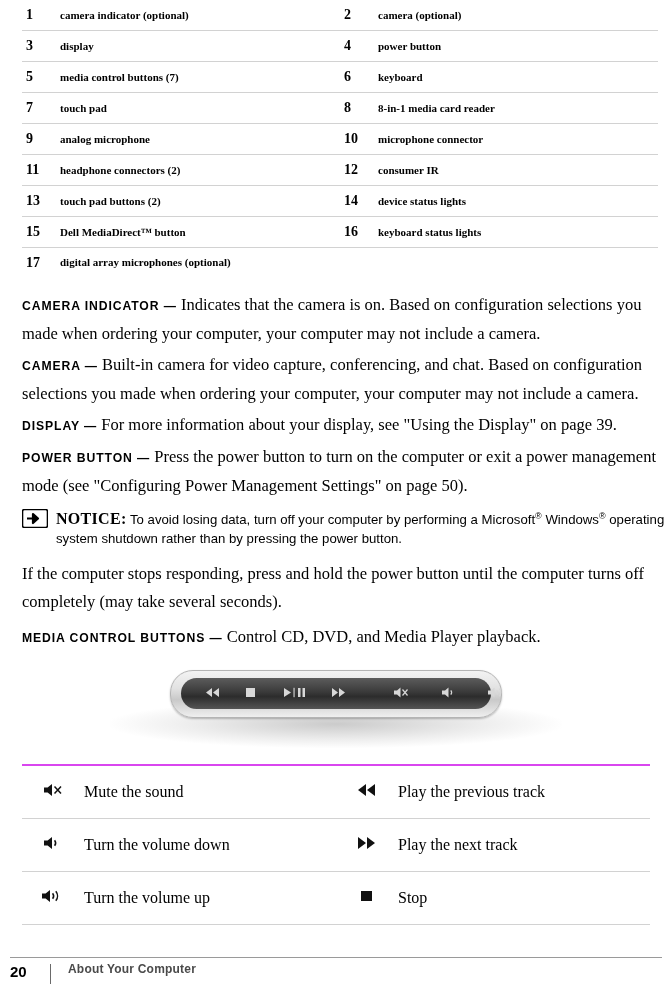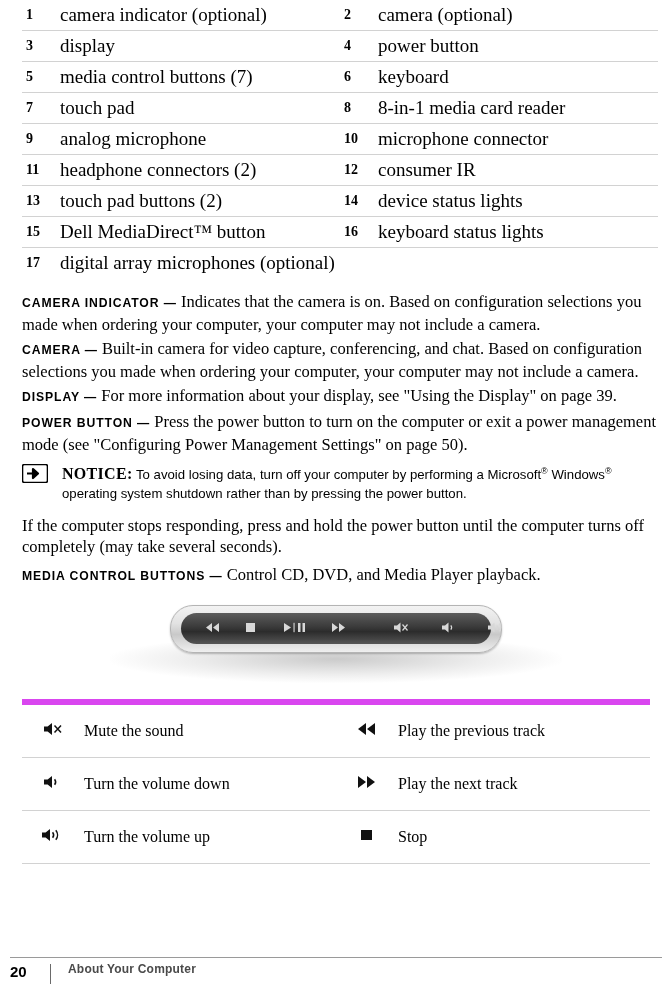--- a/index.html
+++ b/index.html
@@ -26,23 +26,24 @@
   
   .legend {
     width: 628px;
     margin: 0 auto;
     border-collapse: collapse;
     table-layout: fixed;
   }
   .legend td {
     padding: 0;
     vertical-align: top;
-    font-size: 19px;
+    font-size: 11px;
     line-height: 30px;
     border-bottom: 1px solid #d2d2d2;
+    font-weight: bold;
   }
   .legend td.num {
     width: 34px;
     font-family: "Liberation Serif", serif;
     font-weight: bold;
     font-size: 14px;
     text-align: left;
     padding-left: 4px;
     box-sizing: border-box;
   }
@@ -61,21 +62,21 @@
 
   
   .body-block {
     width: 648px;
     margin: 0 auto;
     padding-top: 12px;
   }
   p.para {
     margin: 0 0 3px 0;
     font-size: 16.5px;
-    line-height: 21px;
+    line-height: 28px;
     text-align: left;
   }
   .term {
     font-family: "Liberation Sans", sans-serif;
     font-size: 12.2px;
     font-weight: bold;
     letter-spacing: 0.9px;
     text-transform: uppercase;
   }
   .small-para {
@@ -96,21 +97,20 @@
     flex: 0 0 auto;
     width: 26px;
     height: 19px;
     margin-top: 2px;
     margin-right: 8px;
   }
   .notice-body {
     font-family: "Liberation Sans", sans-serif;
     font-size: 13.2px;
     line-height: 18.5px;
-    margin-left: 6px;
   }
   .notice-label {
     font-family: "Liberation Serif", serif;
     font-weight: bold;
     font-size: 16px;
     letter-spacing: 0.3px;
   }
   sup.reg {
     font-size: 9px;
     vertical-align: super;
@@ -167,21 +167,21 @@
     border-collapse: collapse;
     table-layout: fixed;
   }
   .ctl-table td {
     padding: 0;
     height: 52px;
     vertical-align: middle;
     font-size: 16px;
     border-top: 1px solid #d2d2d2;
   }
-  .ctl-table tr:first-child td { border-top: 6px solid #d946ef; }
+  .ctl-table tr:first-child td { border-top: 2px solid #d946ef; }
   .ctl-table tr:last-child td { border-bottom: 1px solid #d2d2d2; }
   .ctl-table td.icon {
     width: 62px;
     text-align: center;
     font-size: 17px;
     color: #111;
   }
   .ctl-table td.lbl { width: 252px; }
 
   

